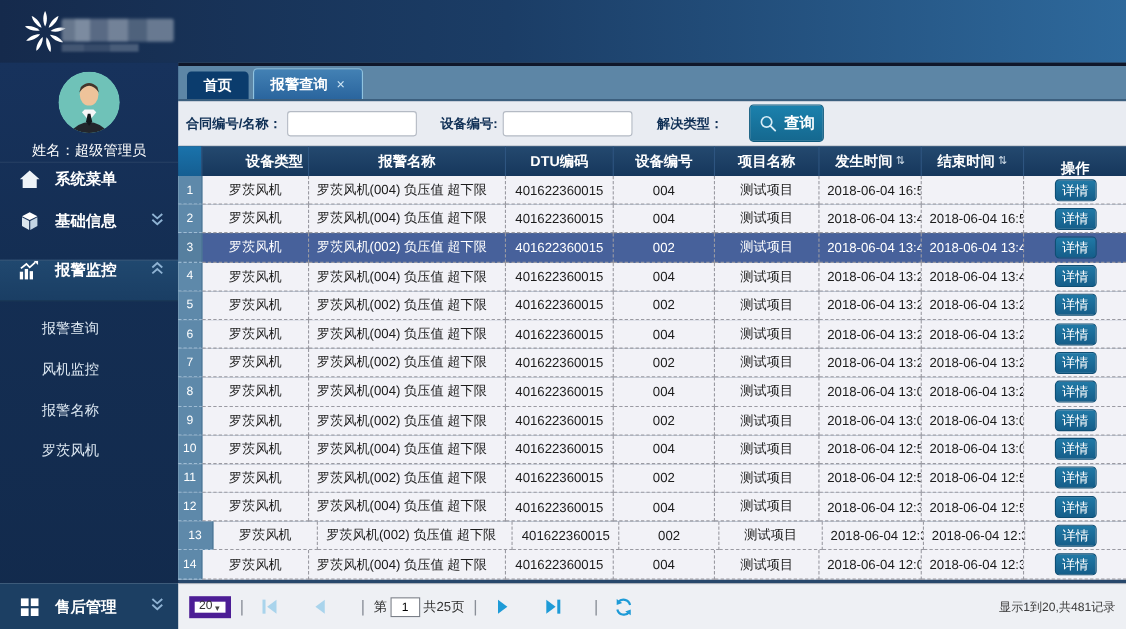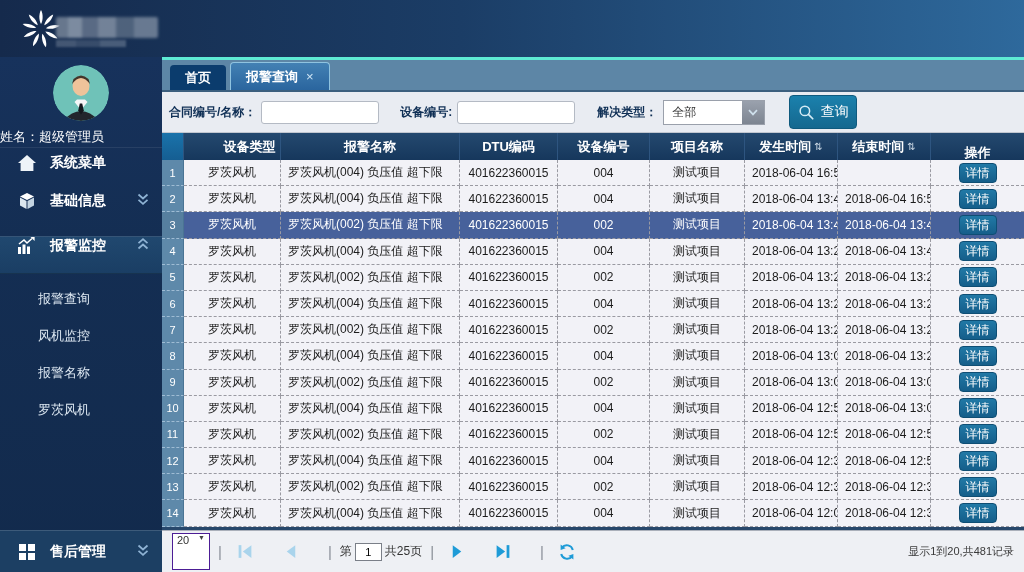--- a/index.html
+++ b/index.html
@@ -18,58 +18,58 @@
   .app-title { position:absolute; left:185px; top:0; line-height:57px; color:#fff; font-size:17px; font-weight:bold; letter-spacing:3px; }
   .header-right { position:absolute; right:12px; top:0; height:57px; display:flex; align-items:center; gap:18px; }
   .header-date { color:#eaf1f8; font-size:13px; }
   .logout-btn { display:flex; align-items:center; gap:7px; height:28px; padding:0 13px;
     background:#3b82c4; border:1px solid #5d9fd4; border-radius:4px; color:#fff; font-size:14px; cursor:pointer;
     font-family:inherit; }
 
   
   .sidebar { position:absolute; left:0; top:57px; width:162px; height:515px;
     background:linear-gradient(180deg,#17325c 0%,#142e53 35%,#122a4c 100%); }
-  .user-block { height:91px; padding-top:8px; border-bottom:1px solid rgba(255,255,255,.08); }
+  .user-block { height:91px; text-align:center; padding-top:8px; border-bottom:1px solid rgba(255,255,255,.08); }
   .avatar { width:56px; height:56px; margin:0 auto; border-radius:50%; overflow:hidden; }
   .user-name { margin-top:7px; color:#fff; font-size:13px; }
   .menu { padding-top:6px; }
   .menu-item { height:38px; display:flex; align-items:flex-start; padding:0 12px 0 16px; cursor:pointer; }
   .menu-item .mi-icon { width:22px; display:flex; justify-content:center; margin-right:12px; }
   .menu-item .mi-label { color:#fff; font-size:14px; font-weight:bold; flex:1; }
   .menu-item.active { background:linear-gradient(180deg,#20486f,#1a3e64);
     border-top:1px solid rgba(255,255,255,.12); border-bottom:1px solid rgba(0,0,0,.28); margin-top:6px; }
   .submenu { padding:6px 0 0 0; }
   .submenu-item { height:37px; line-height:37px; padding-left:38px; color:#dde8f2; font-size:13px; cursor:pointer; }
   .menu-bottom { position:absolute; left:0; bottom:0; width:162px; height:42px; display:flex; align-items:center;
     padding:0 12px 0 16px; background:#1c3f63; border-top:1px solid rgba(255,255,255,.15); cursor:pointer; }
   .menu-bottom .mi-icon { width:22px; display:flex; justify-content:center; margin-right:12px; }
   .menu-bottom .mi-label { color:#fff; font-size:14px; font-weight:bold; flex:1; }
 
   
   .main { position:absolute; left:162px; top:57px; width:862px; height:515px; background:#27476b; }
 
-  .tabbar { height:35px; background:#5d86a6; border-top:3px solid #5eead4; border-bottom:2px solid #3c5f7e;
+  .tabbar { height:35px; background:#5d86a6; border-top:3px solid #0f172a; border-bottom:2px solid #3c5f7e;
     display:flex; align-items:flex-end; padding-left:8px; }
   .tab { display:flex; align-items:center; padding:0 15px; color:#fff; font-size:13px; font-weight:bold;
     border-radius:4px 4px 0 0; margin-right:4px; cursor:pointer; }
   .tab-home { background:#0b3c6d; height:25px; }
   .tab-active { background:linear-gradient(180deg,#4381b4,#2a659e); border:1px solid #8fc3e0; border-bottom:none; height:28px; }
   .tab-close { margin-left:8px; color:#cfe6f5; font-size:13px; font-weight:normal; cursor:pointer; }
 
   .searchbar { height:41px; background:#e9ecf2; border-bottom:1px solid #c2c7d0; display:flex; align-items:center;
     padding-left:7px; font-size:12px; color:#10declarative2f55; color:#0f2f55; }
   .searchbar label { font-weight:bold; white-space:nowrap; }
   .s-input { width:118px; height:23px; background:#fff; border:1px solid #b4bac4; border-radius:3px; margin-left:5px;
     font-size:12px; padding:0 5px; font-family:inherit; }
   .lbl2 { margin-left:21px; } .lbl3 { margin-left:22px; }
   .select { width:102px; height:25px; margin-left:6px; background:#fff; border:1px solid #9aa0ab; display:flex; align-items:center; cursor:pointer; }
   .select .val { flex:1; padding-left:8px; color:#333; }
   .sel-btn { width:22px; height:100%; background:linear-gradient(180deg,#9aa1ad,#7d8591); display:flex; align-items:center; justify-content:center; }
   .query-btn { margin-left:24px; width:68px; height:34px; background:linear-gradient(180deg,#1b81ad,#15688f);
-    border:1px solid #0f5a7e; border-radius:4px; color:#fff; font-size:14px; font-weight:normal;
+    border:1px solid #0f5a7e; border-radius:4px; color:#fff; font-size:14px; font-weight:bold;
     display:flex; align-items:center; justify-content:center; gap:6px; cursor:pointer; font-family:inherit;text-align:center; }
 
   
   .table { }
   .thead { display:flex; height:27px; background:linear-gradient(180deg,#24496f,#16375c); }
   .th { display:flex; align-items:center; justify-content:center; color:#fff; font-size:13px; font-weight:bold;
     border-right:1px solid #2e5580; overflow:hidden; white-space:nowrap; }
   .th:last-child { border-right:none; }
   .th.num { background:linear-gradient(180deg,#1a73ab,#155e92); }
   .sort { font-size:10px; margin-left:3px; color:#cfdce8; font-weight:normal; }
@@ -81,22 +81,22 @@
   .td.num { background:#5e89aa; color:#fff; font-size:11px; border-right:1px solid #4a7494; border-bottom:1px dashed #9fbcd4; }
   .tr.selected { background:#47619b; }
   .tr.selected .td { color:#fff; }
   .tr.selected .td.num { background:#567f9f; }
   .detail-btn { width:38px; height:20px; background:linear-gradient(180deg,#2179a6,#155e8a); border:1px solid #0e4e74;
     border-radius:4px; color:#fff; font-size:12px; cursor:pointer; font-family:inherit; line-height:1; }
 
   
   .pagebar { position:absolute; left:0; bottom:0; width:862px; height:42px; background:#eef0f4;
     border-top:1px solid #aab0ba; display:flex; align-items:center; padding:0 10px; color:#333; }
-  .pgsel { width:38px; height:37px; background:#fff; border:1px solid #4c1d95; font-size:11px;
-    display:flex; align-items:flex-start; justify-content:space-between; padding:0 4px; cursor:pointer; }
+  .pgsel { width:38px; height:20px; background:#fff; border:5px solid #4c1d95; font-size:11px;
+    display:flex; align-items:flex-end; justify-content:space-between; padding:0 4px; cursor:pointer; }
   .pgsel .caret { font-size:7px; color:#444; }
   .sep { color:#8a8f98; font-size:15px; margin:0 8px; }
   .pg-icon { display:flex; align-items:center; cursor:pointer; margin:0 6px; }
   .pg-icon.disabled { cursor:default; }
   .pageno { display:flex; align-items:center; gap:3px; font-size:12px; }
   .pginput { width:27px; height:18px; border:1px solid #7a7f88; background:#fff; text-align:center; font-size:11px; font-family:inherit; }
   .summary { margin-left:auto; font-size:11px; color:#3a3a3a; }
 </style>
 </head>
 <body>
@@ -229,28 +229,20 @@
         <span class="tab-close">×</span>
       </div>
     </div>
 
     <div class="searchbar">
       <label>合同编号/名称：</label>
       <input class="s-input" style="">
       <label class="lbl2">设备编号:</label>
       <input class="s-input" style="">
       <label class="lbl3">解决类型：</label>
-      <div class="select">
-        <span class="val">全部</span>
-        <span class="sel-btn">
-          <svg width="10" height="7" viewBox="0 0 10 7" fill="none">
-              <path d="M1 1.2 L5 5.4 9 1.2" stroke="#cfe0ec" stroke-width="1.7"></path>
-            </svg>
-        </span>
-      </div>
       <button class="query-btn">
         <span style="display:flex;">
           <svg width="17" height="17" viewBox="0 0 18 18">
             <circle cx="7.3" cy="7.3" r="5" stroke="#d6ecf6" stroke-width="1.6" fill="none"></circle>
             <path d="M11 11 L15.6 15.6" stroke="#d6ecf6" stroke-width="1.8" stroke-linecap="round"></path>
           </svg>
         </span>
         <span>查询</span>
       </button>
     </div>
@@ -418,21 +410,21 @@
             <div class="td" style="width: 98px;">401622360015</div>
             <div class="td" style="width: 92px;">004</div>
             <div class="td" style="width: 95px;">测试项目</div>
             <div class="td left" style="width: 93px;">2018-06-04 12:3</div>
             <div class="td left" style="width: 93px;">2018-06-04 12:5</div>
             <div class="td op" style="width: 93px;">
               <button class="detail-btn">详情</button>
             </div>
           </div>
           <div class="tr">
-            <div class="td num" style="width: 22px;">13</div>
+            <div class="td num" style="width: 32px;">13</div>
             <div class="td" style="width: 97px;">罗茨风机</div>
             <div class="td left" style="width: 179px;">罗茨风机(002) 负压值 超下限</div>
             <div class="td" style="width: 98px;">401622360015</div>
             <div class="td" style="width: 92px;">002</div>
             <div class="td" style="width: 95px;">测试项目</div>
             <div class="td left" style="width: 93px;">2018-06-04 12:3</div>
             <div class="td left" style="width: 93px;">2018-06-04 12:3</div>
             <div class="td op" style="width: 93px;">
               <button class="detail-btn">详情</button>
             </div>

